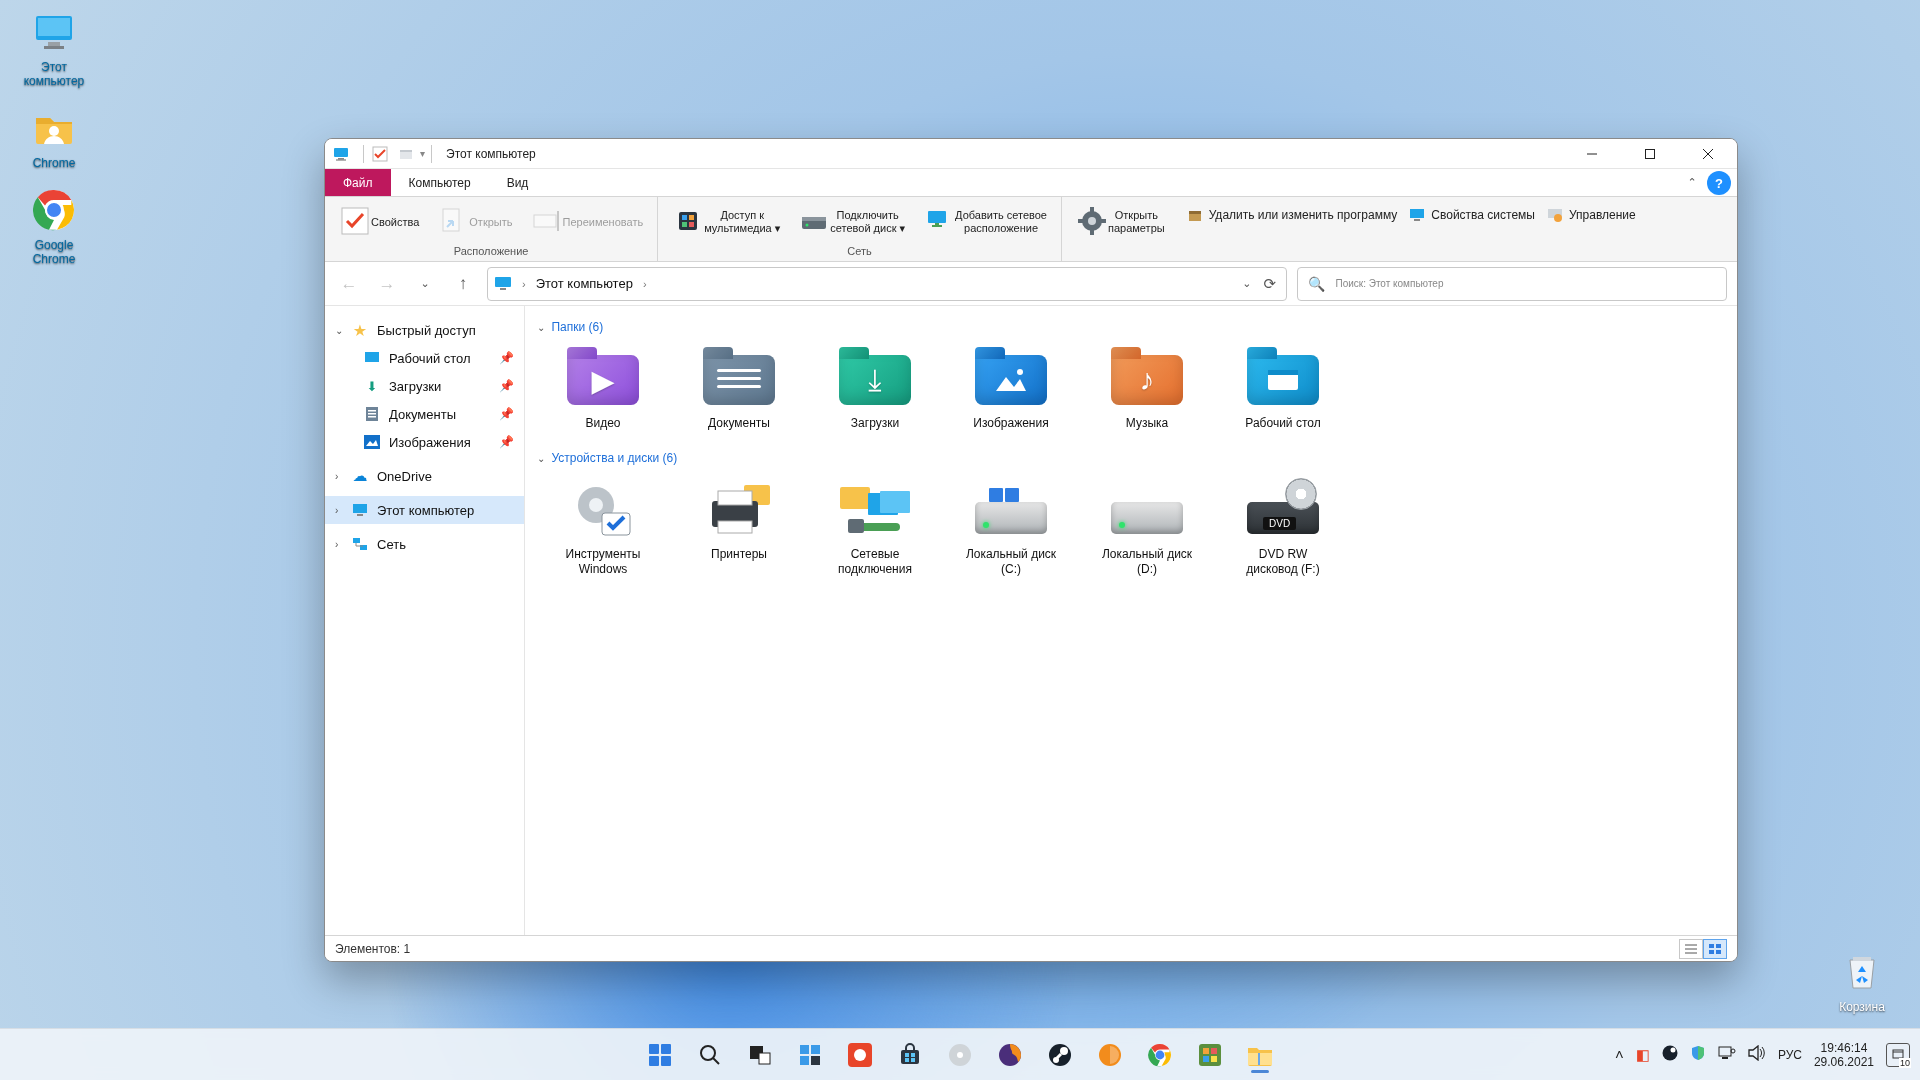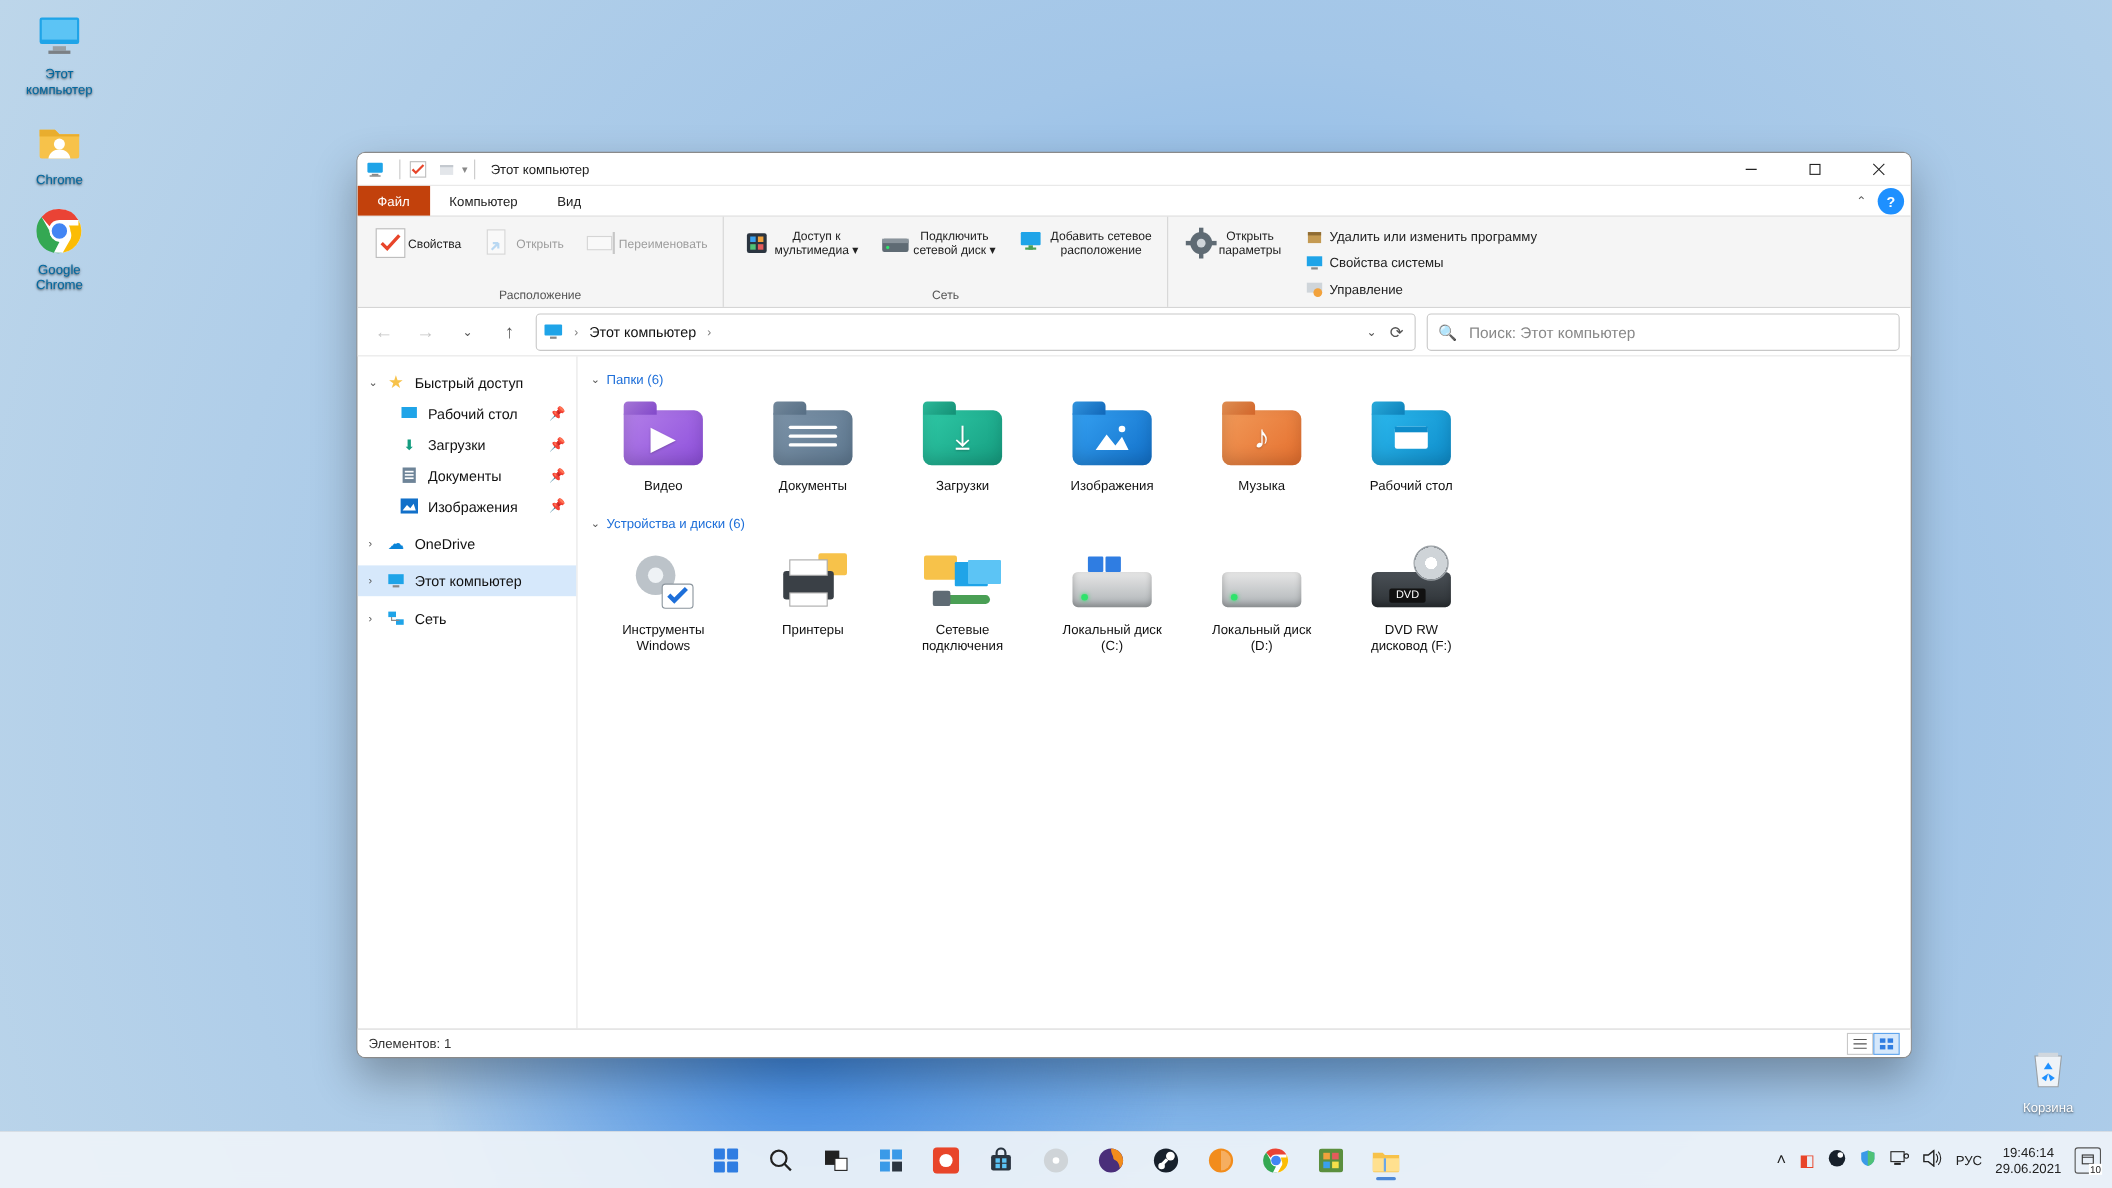--- a/index.html
+++ b/index.html
@@ -26,52 +26,52 @@
 .titlebar{height:30px;display:flex;align-items:center;padding-left:6px;background:#fff;border-bottom:1px solid #e5e5e5}
 .titlebar .tb-ic{width:20px;height:20px;margin-right:6px;display:flex;align-items:center;justify-content:center}
 .titlebar .tb-sep{width:1px;height:18px;background:#c8c8c8;margin:0 6px}
 .titlebar .tb-title{font-size:12px;color:#222;margin-left:8px}
 .titlebar .wc{margin-left:auto;display:flex}
 .titlebar .wc .wbtn{width:58px;height:30px;display:flex;align-items:center;justify-content:center;font-size:12px;color:#222;cursor:pointer}
 
 
 .menubar{height:28px;display:flex;align-items:stretch;background:#fff;border-bottom:1px solid #d5d5d5}
 .menubar .mtab{padding:0 18px;font-size:12px;display:flex;align-items:center;cursor:pointer;color:#222}
-.menubar .mtab.active{background:#c2410c;color:#fff}
+.menubar .mtab.active{background:#be185d;color:#fff}
 .menubar .spacer{flex:1}
 .menubar .chev{width:26px;display:flex;align-items:center;justify-content:center;color:#555;font-size:11px}
 .menubar .help{width:24px;height:24px;margin:2px 6px 0 2px;border-radius:50%;background:#1e90ff;color:#fff;display:flex;align-items:center;justify-content:center;font-size:13px;font-weight:bold;cursor:pointer}
 
 
 .ribbon{display:flex;align-items:stretch;background:#f5f5f5;border-bottom:1px solid #d5d5d5}
 .rgroup{display:flex;flex-direction:column;border-right:1px solid #d5d5d5;padding:4px 6px 2px}
 .rgroup .grow{display:flex;align-items:flex-start;gap:2px;flex:1}
 .rgroup .glabel{font-size:11px;color:#555;text-align:center;padding:2px 0}
 .rbtn{display:flex;align-items:center;justify-content:flex-start;padding:4px 8px;cursor:pointer;min-width:60px}
 .rbtn .ric{width:32px;height:32px;display:flex;align-items:center;justify-content:center;font-size:28px;margin-bottom:2px}
 .rbtn .rlbl{font-size:11px;color:#222;text-align:center;line-height:13px}
 .rbtn.disabled{opacity:.42;cursor:default}
-.rlinks{display:flex;flex-direction:column;gap:4px;padding:4px 8px}
+.rlinks{display:flex;flex-direction:row;gap:4px;padding:4px 8px}
 .rlink{display:flex;align-items:center;gap:6px;font-size:12px;color:#222;cursor:pointer;padding:2px 4px}
 .rlink .lic{width:16px;height:16px}
 
 
 .navrow{height:44px;display:flex;align-items:center;gap:10px;padding:0 10px;background:#fff;border-bottom:1px solid #e5e5e5}
 .navrow .nbtn{width:28px;height:28px;display:flex;align-items:center;justify-content:center;color:#555;font-size:17px;cursor:pointer;border-radius:4px}
 .navrow .nbtn.disabled{opacity:.35;cursor:default}
 .addr{flex:1;height:34px;border:1px solid #c8c8c8;border-radius:4px;display:flex;align-items:center;padding:0 6px;gap:6px}
 .addr .aic{width:18px;height:18px}
 .addr .apath{font-size:13px;color:#111}
 .addr .chev-r{color:#777;font-size:11px;margin:0 4px}
 .addr .end{margin-left:auto;display:flex;align-items:center;gap:12px}
 .addr .drop{color:#555;font-size:11px;cursor:pointer}
 .addr .refresh{color:#555;font-size:15px;cursor:pointer;margin-right:4px}
 .search{width:430px;height:34px;border:1px solid #c8c8c8;border-radius:4px;display:flex;align-items:center;padding:0 10px;gap:10px}
 .search .sic{color:#888;font-size:14px}
-.search input{border:none;outline:none;flex:1;font-size:14px;color:#a21caf;background:transparent}
+.search input{border:none;outline:none;flex:1;font-size:10px;color:#a21caf;background:transparent}
 .search input::placeholder{color:#888}
 
 
 .body{flex:1;display:flex;min-height:0}
 .side{width:200px;border-right:1px solid #e5e5e5;padding-top:10px;overflow:auto}
 .side .srow{display:flex;align-items:center;height:28px;padding-left:10px;font-size:13px;color:#111;cursor:pointer;position:relative}
 .side .srow.selected{background:#d6e8fb}
 .side .srow .exp{width:14px;font-size:10px;color:#555;margin-right:2px}
 .side .srow .sic{width:18px;height:18px;margin-right:8px;display:flex;align-items:center;justify-content:center}
 .side .srow .pin{position:absolute;right:10px;color:#888;font-size:12px}

